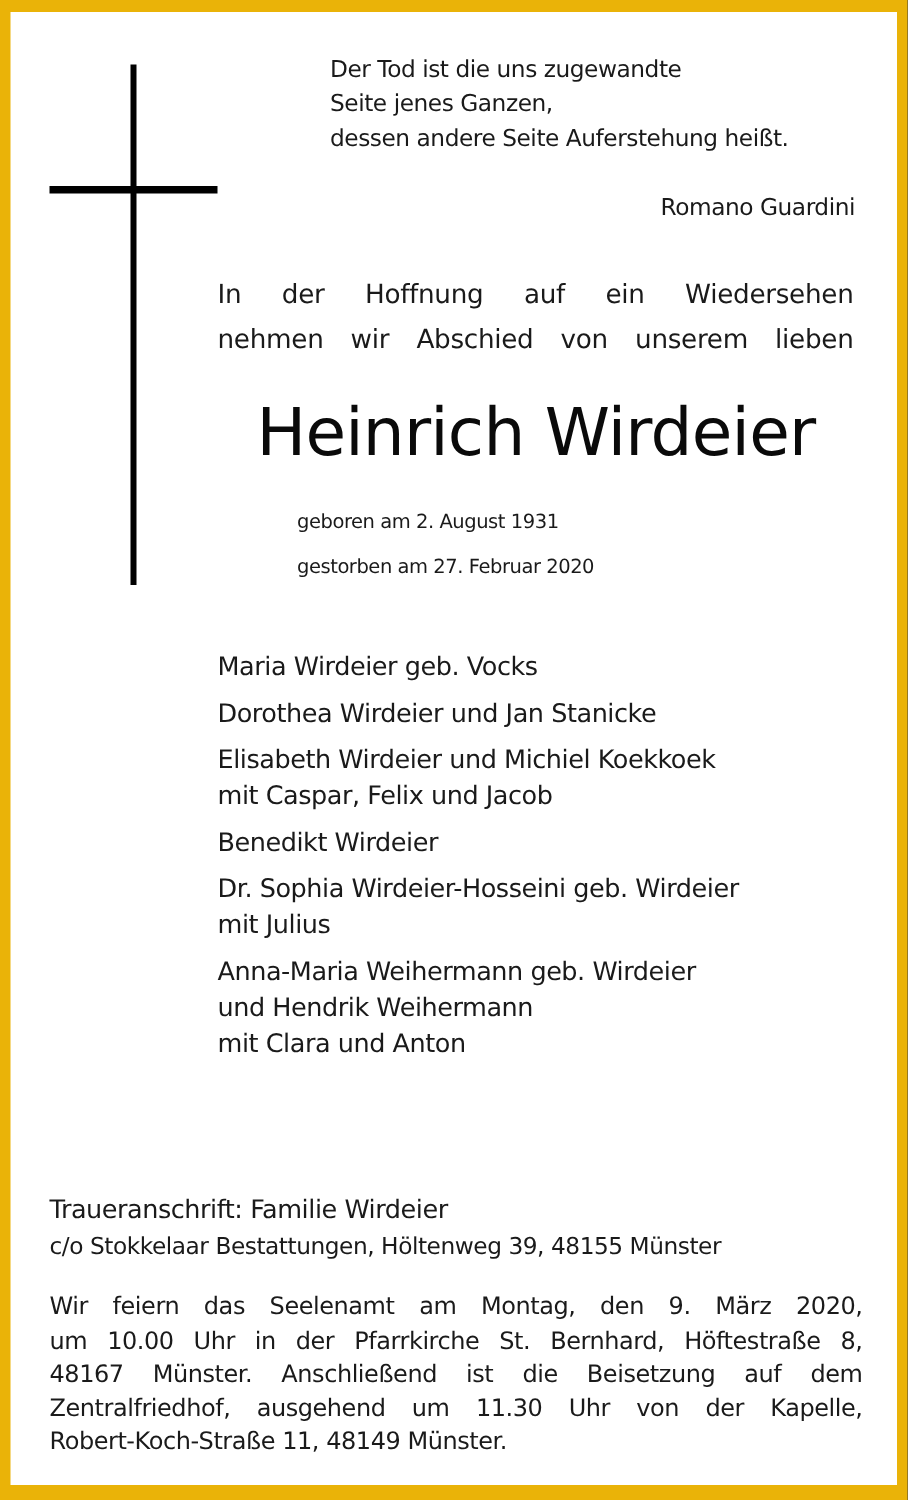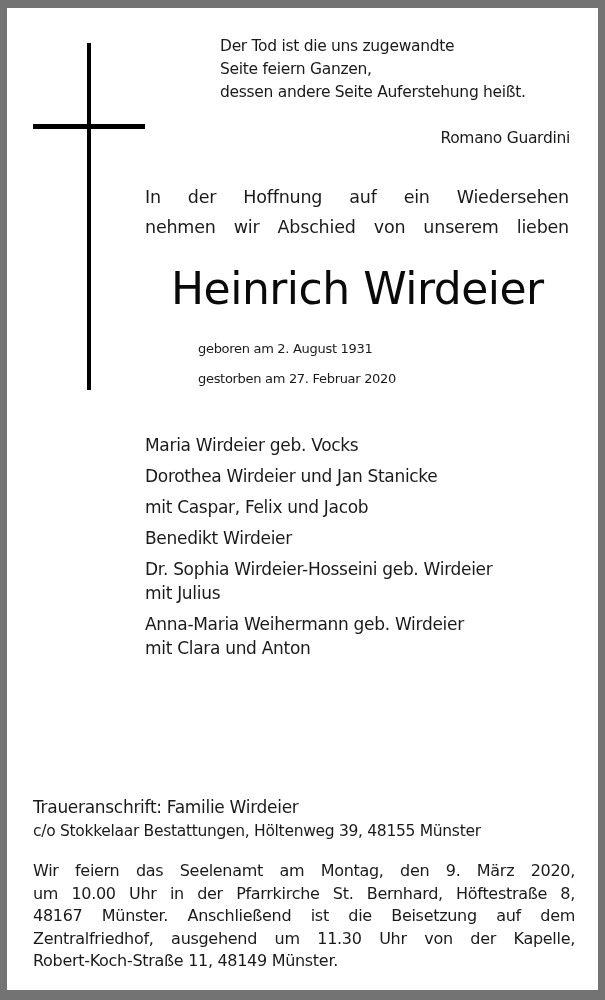--- a/index.html
+++ b/index.html
@@ -1,19 +1,19 @@
 <!DOCTYPE html>
 <html><head>
 <meta charset="utf-8">
 <style>
   html, body { margin: 0; padding: 0; background: #000; }
   body { width: 605px; height: 1000px; position: relative; overflow: hidden; }
   .frame {
     position: absolute; left: 0; top: 0; width: 605px; height: 1000px;
-    background: #737373;
+    background: #eab308;
   }
   .page {
     position: absolute; left: 7px; top: 8px; width: 591px; height: 982px;
     background: #fff;
     font-family: "DejaVu Sans", sans-serif;
     color: #1a1a1a;
   }
   .cross-v { position: absolute; left: 80px; top: 35px; width: 4px; height: 347px; background: #000; }
   .cross-h { position: absolute; left: 26px; top: 116px; width: 112px; height: 5px; background: #000; }
 
@@ -45,21 +45,21 @@
 <div class="frame">
   <div class="page">
 
     <div>
       <div class="cross-v"></div>
       <div class="cross-h"></div>
     </div>
 
     <div class="quote">
       <div>Der Tod ist die uns zugewandte</div>
-      <div>Seite feiern Ganzen,</div>
+      <div>Seite jenes Ganzen,</div>
       <div>dessen andere Seite Auferstehung heißt.</div>
     </div>
     <div class="quote-author">Romano Guardini</div>
 
     <div class="intro">
       <div>In der Hoffnung auf ein Wiedersehen</div>
       <div>nehmen wir Abschied von unserem lieben</div>
     </div>
 
     <div class="name">Heinrich Wirdeier</div>
@@ -70,31 +70,33 @@
     </div>
 
     <div class="family">
       <div class="family-group">
         <div class="family-line">Maria Wirdeier geb. Vocks</div>
       </div>
       <div class="family-group">
         <div class="family-line">Dorothea Wirdeier und Jan Stanicke</div>
       </div>
       <div class="family-group">
+        <div class="family-line">Elisabeth Wirdeier und Michiel Koekkoek</div>
         <div class="family-line">mit Caspar, Felix und Jacob</div>
       </div>
       <div class="family-group">
         <div class="family-line">Benedikt Wirdeier</div>
       </div>
       <div class="family-group">
         <div class="family-line">Dr. Sophia Wirdeier-Hosseini geb. Wirdeier</div>
         <div class="family-line">mit Julius</div>
       </div>
       <div class="family-group">
         <div class="family-line">Anna-Maria Weihermann geb. Wirdeier</div>
+        <div class="family-line">und Hendrik Weihermann</div>
         <div class="family-line">mit Clara und Anton</div>
       </div>
     </div>
 
     <div class="address">
       <div class="addr-title">Traueranschrift: Familie Wirdeier</div>
       <div class="addr-line">c/o Stokkelaar Bestattungen, Höltenweg 39, 48155 Münster</div>
     </div>
 
     <div class="service">

